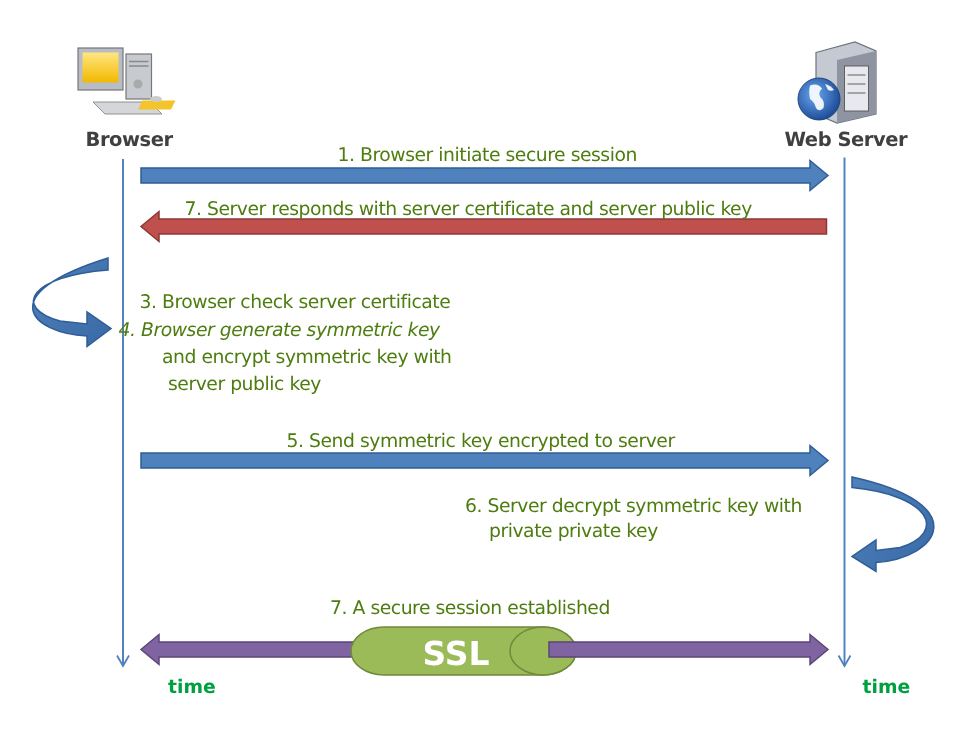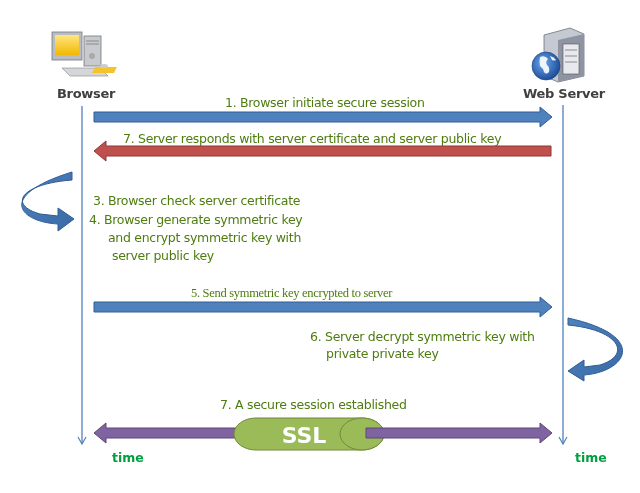--- a/index.html
+++ b/index.html
@@ -85,22 +85,22 @@
   </g>
   <text class="ssl-text" x="304" y="443" font-size="22" fill="#ffffff" text-anchor="middle">SSL</text>
 </svg>
 
 <div class="actor" style="left:57px; top:86px;">Browser</div>
 <div class="actor" style="left:523px; top:86px;">Web Server</div>
 
 <div class="lbl" style="left:225px; top:95px;">1. Browser initiate secure session</div>
 <div class="lbl" style="left:123px; top:131px;">7. Server responds with server certificate and server public key</div>
 <div class="lbl" style="left:93px; top:167px;margin-top:26px;">3. Browser check server certificate</div>
-<div class="lbl" style="left:89px; top:212px;">4. Browser generate symmetric key</div>
+<div class="lbl" style="left:79px; top:212px;font-style:italic;">4. Browser generate symmetric key</div>
 <div class="lbl" style="left:108px; top:230px;">and encrypt symmetric key with</div>
 <div class="lbl" style="left:112px; top:248px;">server public key</div>
-<div class="lbl" style="left:191px; top:286px;font-family:Liberation Serif, serif;">5. Send symmetric key encrypted to server</div>
+<div class="lbl" style="left:191px; top:286px;">5. Send symmetric key encrypted to server</div>
 <div class="lbl" style="left:310px; top:329px;">6. Server decrypt symmetric key with</div>
 <div class="lbl" style="left:326px; top:346px;">private private key</div>
 <div class="lbl" style="left:220px; top:397px;">7. A secure session established</div>
 
 <div class="time" style="left:68px; top:450px; color:#00a040;">time</div>
 <div class="time" style="left:531px; top:450px; color:#00a040;">time</div>
 
 </body></html>

